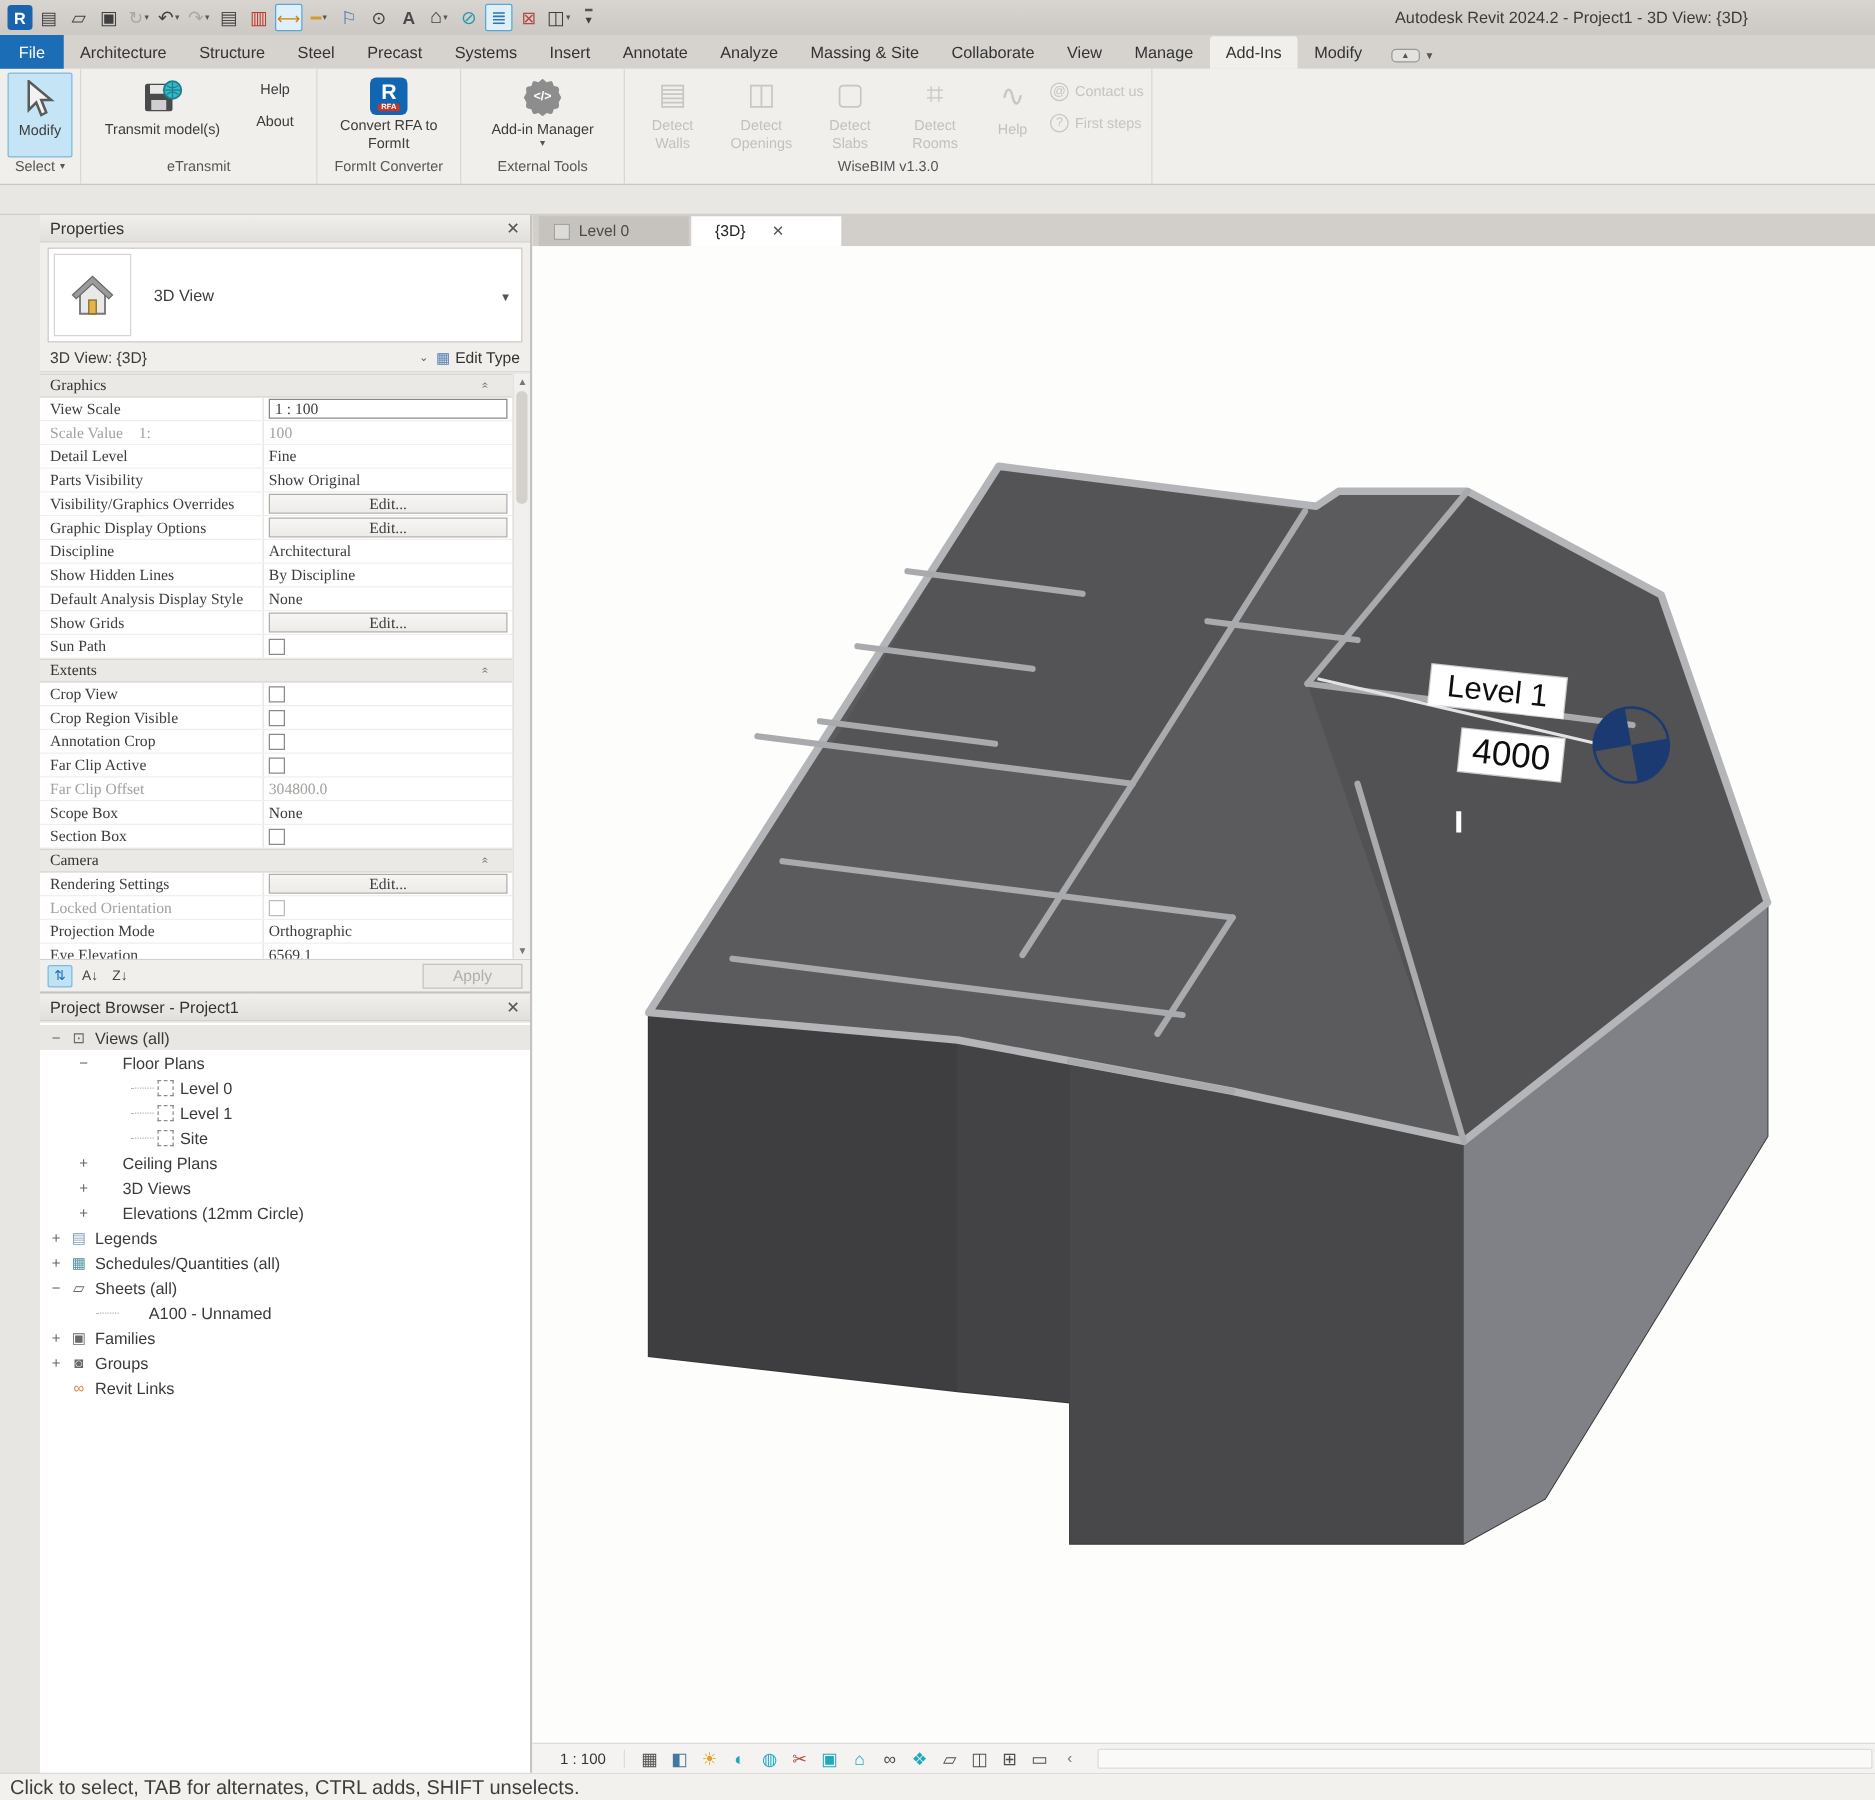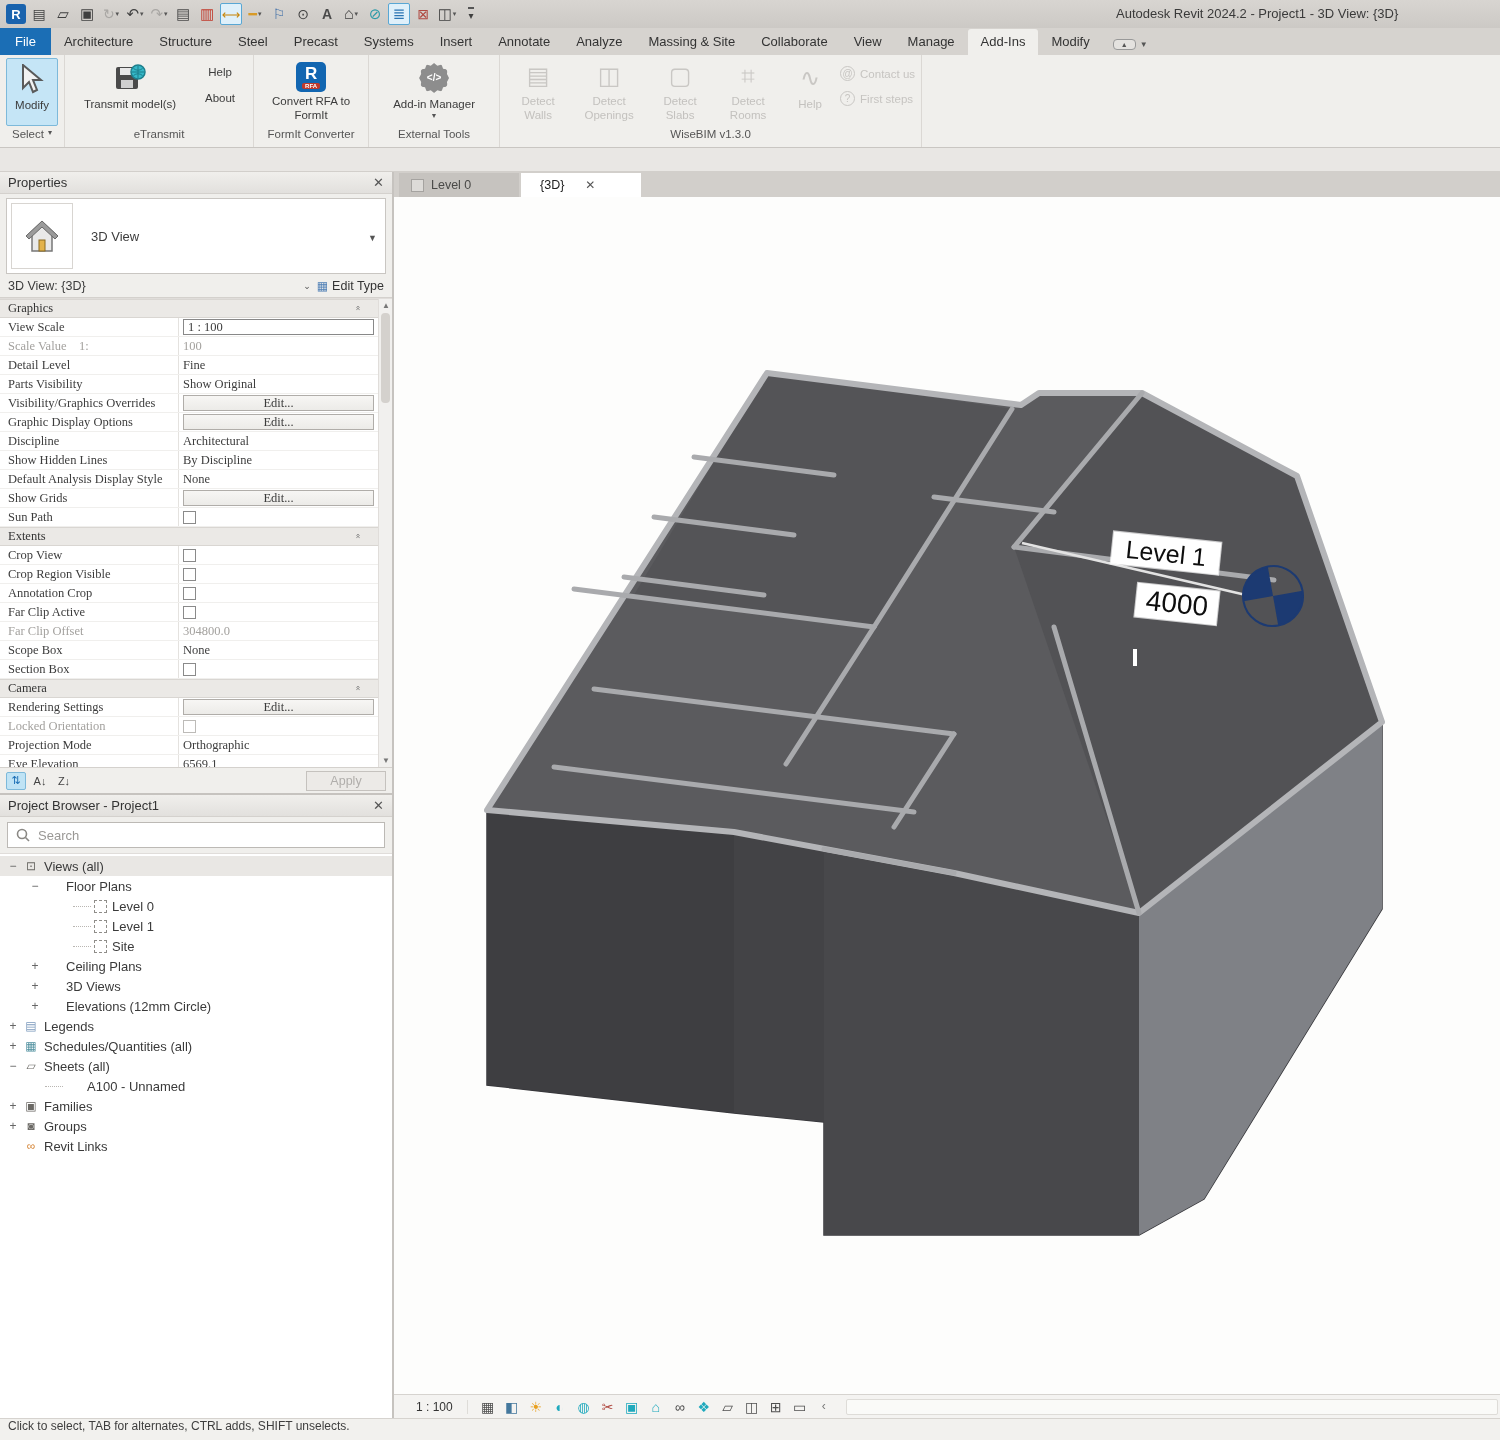--- a/index.html
+++ b/index.html
@@ -61,21 +61,21 @@
   .wise-side { display:flex; flex-direction:column; gap:10px; padding-top:8px; }
   .wise-link { display:flex; align-items:center; gap:5px; color:#c6c4c1; font-size:11.5px; }
   .wise-link .licon { width:15px; height:15px; border-radius:50%; border:1.5px solid #c9c7c4; display:flex; align-items:center; justify-content:center; font-size:10px; }
   .gearicon { width:30px; height:30px; border-radius:50%; background:#8d8d8d; color:#fff; display:flex; align-items:center; justify-content:center; font-size:10px; font-weight:bold; clip-path:polygon(50% 0,61% 9%,75% 5%,80% 19%,95% 22%,93% 37%,100% 50%,93% 63%,95% 78%,80% 81%,75% 95%,61% 91%,50% 100%,39% 91%,25% 95%,20% 81%,5% 78%,7% 63%,0 50%,7% 37%,5% 22%,20% 19%,25% 5%,39% 9%); }
   .rfaicon { width:30px; height:30px; background:#1266b1; border-radius:5px; color:#fff; font-weight:bold; font-size:17px; display:flex; flex-direction:column; align-items:center; justify-content:center; line-height:1; }
   .rfaicon small { font-size:6px; background:#c0392b; padding:0 3px; border-radius:2px; margin-top:1px; }
   .wicon { font-size:24px; color:#c9c7c4; }
   .optionsbar { height:24px; background:#e9e7e4; border-bottom:1px solid #d2cfcb; }
 
   
-  .main { display:flex; height:1246px; }
+  .main { display:flex; height:1246px;margin-left:32px; }
   .left { width:394px; display:flex; flex-direction:column; border-right:2px solid #c6c3bf; background:#f0efec; }
 
   
   .props { height:623px; display:flex; flex-direction:column; border-bottom:2px solid #c6c3bf; }
   .panelhead { height:22px; background:linear-gradient(#f0efec,#e2e0dd); display:flex; align-items:center; padding:0 8px; font-size:13px; color:#333; border-bottom:1px solid #d4d1cd; }
   .panelhead .x { margin-left:auto; font-size:13px; color:#555; }
   .typesel { height:76px; background:#fff; border:1px solid #c9c6c2; margin:4px 6px 0; display:flex; align-items:center; position:relative; }
   .typethumb { width:62px; height:66px; border:1px solid #d8d5d1; margin:4px; display:flex; align-items:center; justify-content:center; background:#fff; }
   .typesel .tname { margin-left:14px; font-size:13px; }
   .typesel .chev { position:absolute; right:8px; top:34px; font-size:9px; color:#555; }
@@ -147,21 +147,21 @@
   .vscale { font-size:12px; color:#333; padding:0 14px 0 4px; border-right:1px solid #dedcd8; margin-right:8px; }
   .vbicon { width:24px; text-align:center; font-size:14px; color:#4f4f4f; }
   .vbicon[data-name="sun-path-icon"]{color:#e8a020;}
   .vbicon[data-name="shadows-icon"],.vbicon[data-name="temporary-hide-isolate-icon"],.vbicon[data-name="temporary-view-properties-icon"],.vbicon[data-name="render-icon"],.vbicon[data-name="crop-region-icon"]{color:#1fa9bd;}
   .vbicon[data-name="visual-style-icon"]{color:#44789d;}
   .vbicon[data-name="crop-view-icon"]{color:#b04a42;}
   .vbicon[data-name="collapse-viewbar-icon"]{color:#777; font-size:12px;}
   .hscroll { flex:1; height:16px; margin:0 2px 0 10px; background:#fafaf8; border:1px solid #dedcd8; border-radius:2px; }
 
   
-  .statusbar { height:22px; background:#f2f1ee; border-top:1px solid #d6d3cf; display:flex; align-items:flex-start; padding:0 8px; font-size:12px; color:#3e3e3e; }
+  .statusbar { height:22px; background:#f2f1ee; border-top:1px solid #d6d3cf; display:flex; align-items:flex-end; padding:0 8px; font-size:16px; color:#3e3e3e; }
 </style>
 </head>
 <body>
 
 <div class="titlebar" data-name="title-bar">
   <div class="qat" data-name="quick-access-toolbar">
 
       <span class="qicon" data-name="revit-logo">R</span>
 
       <span class="qicon" data-name="file-menu-icon"></span>
@@ -602,29 +602,20 @@
         <span class="sorticon" data-name="sort-az-icon">A↓</span>
         <span class="sorticon" data-name="sort-za-icon">Z↓</span>
         <span class="applybtn" data-name="apply-button">Apply</span>
       </div>
     </div>
 
     <div class="browser" data-name="project-browser-panel">
       <div class="panelhead" data-name="project-browser-header">
         <span>Project Browser - Project1</span>
         <span class="x" data-name="project-browser-close-icon">✕</span>
-      </div>
-      <div class="searchwrap">
-        <div class="searchbox" data-name="browser-search-input">
-          <svg data-name="search-icon" width="14" height="14" viewBox="0 0 14 14">
-              <circle cx="6" cy="6" r="4.5" fill="none" stroke="#8a8884" stroke-width="1.6"></circle>
-              <line x1="9.5" y1="9.5" x2="13" y2="13" stroke="#8a8884" stroke-width="1.6"></line>
-            </svg>
-          <span class="ph" data-name="search-placeholder">Search</span>
-        </div>
       </div>
       <div class="tree" data-name="project-browser-tree">
 
           <div class="titem sel" data-ind="0" data-name="tree-views-all">
             <span class="texp" data-name="tree-expander">−</span>
 
             <span class="tico" data-name="tree-item-icon" data-ico="views"></span>
             <span class="tlabel">Views (all)</span>
           </div>
 

